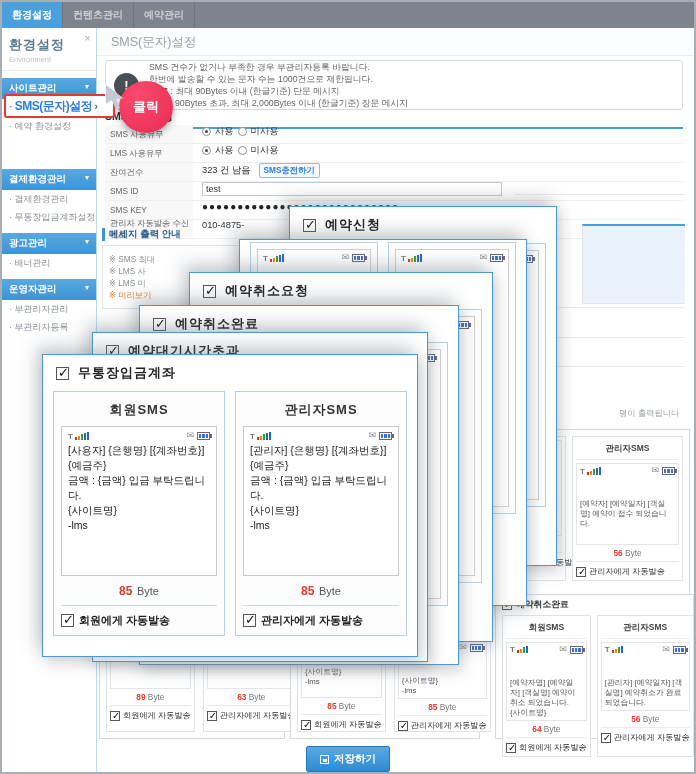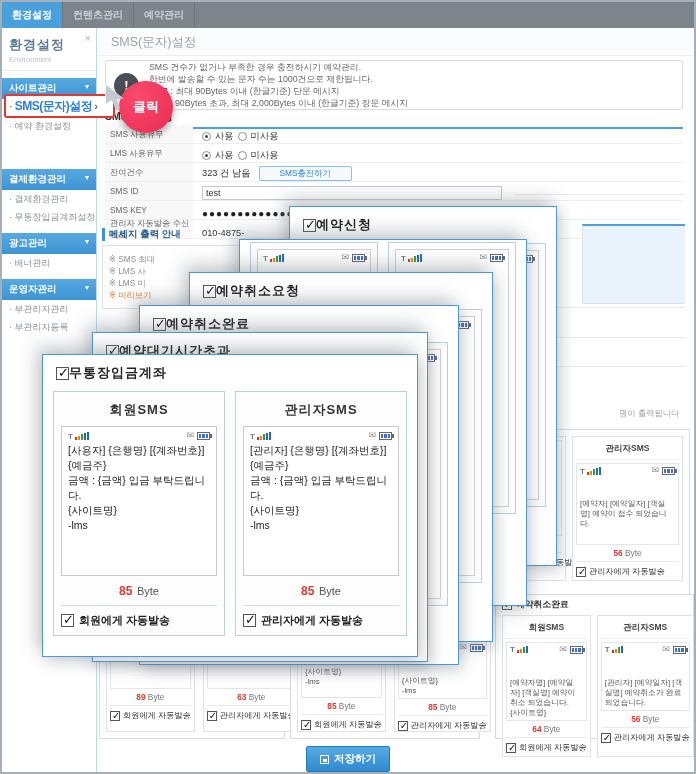--- a/index.html
+++ b/index.html
@@ -49,28 +49,28 @@
                 background:#fbfcfd; border-bottom:1px solid #ebedef; }
   .notice { position:absolute; left:8px; top:32px; width:578px; height:50px; border:1px solid #d7dbdf;
             border-radius:3px; display:flex; align-items:center; padding:4px 8px; background:#fff; }
   .notice-icon { width:25px; height:25px; border-radius:50%; background:#4a4f54; color:#fff; font-weight:bold;
                  font-size:13px; text-align:center; line-height:25px; margin-right:10px; flex:none; }
   .notice-lines { font-size:8.8px; color:#666; line-height:12px; }
   .notice-lines b { color:#444; }
   .sec-title { position:absolute; left:8px; top:82px; width:578px; border-bottom:2px solid #4aa0dd;
                padding-bottom:3px; font-size:10.5px; font-weight:bold; color:#333; }
   .ftable { position:absolute; left:8px; top:97px; width:578px; }
-  .frow { display:flex; height:19px; align-items:flex-end; border-bottom:1px solid #efefef; }
+  .frow { display:flex; height:19px; align-items:flex-start; border-bottom:1px solid #efefef; }
   .flabel { width:88px; align-self:stretch; display:flex; align-items:center; background:#f8f8f8;
             font-size:8.3px; color:#666; padding-left:5px; flex:none; }
   .fval { padding-left:9px; font-size:9.3px; color:#333; display:flex; align-items:center; gap:4px; }
   .rd { width:9px; height:9px; border:1px solid #8a9096; border-radius:50%; background:#fff; position:relative; display:inline-block; }
   .rd.on::after { content:""; position:absolute; inset:2px; background:#444; border-radius:50%; }
-  .charge-btn { font-size:8.3px; font-weight:normal; color:#2e7fd6; border:1px solid #8fbfe8; background:#f4faff;
-                border-radius:2px; padding:1px 20px; margin-left:4px; cursor:pointer; }
+  .charge-btn { font-size:8.3px; font-weight:bold; color:#2e7fd6; border:1px solid #8fbfe8; background:#f4faff;
+                border-radius:2px; padding:1px 4px; margin-left:4px; cursor:pointer; }
   .txt-input { width:300px; height:14px; border:1px solid #c3c9cf; font-size:9px; color:#333; padding:0 3px; }
   .key-dots { font-size:10px; font-weight:bold; letter-spacing:1px; color:#222; }
 
   
   .guide { position:absolute; left:5px; top:200px; width:152px; }
   .guide-title { font-size:9.5px; font-weight:bold; color:#2c5d8f; border-left:3px solid #3e93d3; padding-left:4px; }
   .guide-box { margin-top:4px; border:1px solid #dfe3e7; padding:7px 6px; font-size:8.3px; color:#8a9096; line-height:12px;
                white-space:nowrap; overflow:hidden; }
   .guide-box .warn { color:#e87b1e; }
 
@@ -111,21 +111,21 @@
   .cb::after { content:"✓"; position:absolute; left:1px; top:-2px; font-size:13px; font-weight:bold; color:#111; line-height:13px; }
   .cb.small { width:10px; height:10px; }
   .cb.small::after { font-size:10px; line-height:10px; top:-1px; left:1px; }
 
   
   .grp { position:absolute; background:#fff; border:1px solid #d6dade; display:flex; gap:8px; padding:6px; }
 
   
   .panel { position:absolute; background:#fff; border:1px solid #4f97d4; overflow:hidden;
            box-shadow:-6px -8px 16px rgba(110,120,130,.35), 4px 6px 14px rgba(110,120,130,.3); }
-  .p-head { display:flex; align-items:center; padding:9px 13px 7px 13px; }
+  .p-head { display:flex; align-items:center; gap:9px; padding:9px 13px 7px 13px; }
   .p-title { font-size:13px; font-weight:bold; color:#222; letter-spacing:1px; }
   .p-body { display:flex; gap:10px; margin:2px 10px 10px 10px; }
   .p-col { flex:1; border:1px solid #b9cfe4; background:#fdfdfd; padding:7px; }
   .p-col-h { text-align:center; font-size:13px; font-weight:bold; color:#333; letter-spacing:1px; margin:2px 0 7px 0; }
   .p-screen { border:1px solid #c9c9c9; background:#fff; padding:4px 6px; }
   .p-msg { font-size:10.5px; color:#222; line-height:15px; white-space:pre-line; }
   .p-byte { text-align:center; padding:5px 0 6px 0; border-bottom:1px solid #cfdce8; }
   .p-byte .bnum { color:#e03a2f; font-weight:bold; font-size:12px; }
   .p-byte .blab { color:#555; font-size:11px; }
   .p-auto { display:flex; align-items:center; gap:5px; padding-top:7px; font-size:11px; font-weight:bold; color:#222; }
@@ -185,21 +185,21 @@
     <div class="sb-item">· <span>부관리자관리</span></div>
     <div class="sb-item">· <span>부관리자등록</span></div>
   </div>
 
   <div class="main">
     <div class="page-title">SMS(문자)설정</div>
 
     <div class="notice">
       <div class="notice-icon">!</div>
       <div class="notice-lines">
-        <div>SMS 건수가 없거나 부족한 경우 충전하시기 예약관리.</div>
+        <div>SMS 건수가 없거나 부족한 경우 부관리자등록 바랍니다.</div>
         <div>한번에 발송할 수 있는 문자 수는 1000건으로 제한됩니다.</div>
         <div><b>SMS</b><span> : 최대 90Bytes 이내 (한글기준) 단문 메시지</span></div>
         <div><b>LMS</b><span> : 90Bytes 초과, 최대 2,000Bytes 이내 (한글기준) 장문 메시지</span></div>
       </div>
     </div>
 
     <div class="sec-title">SMS 환경설정</div>
 
     <div class="ftable">
       <div class="frow">

